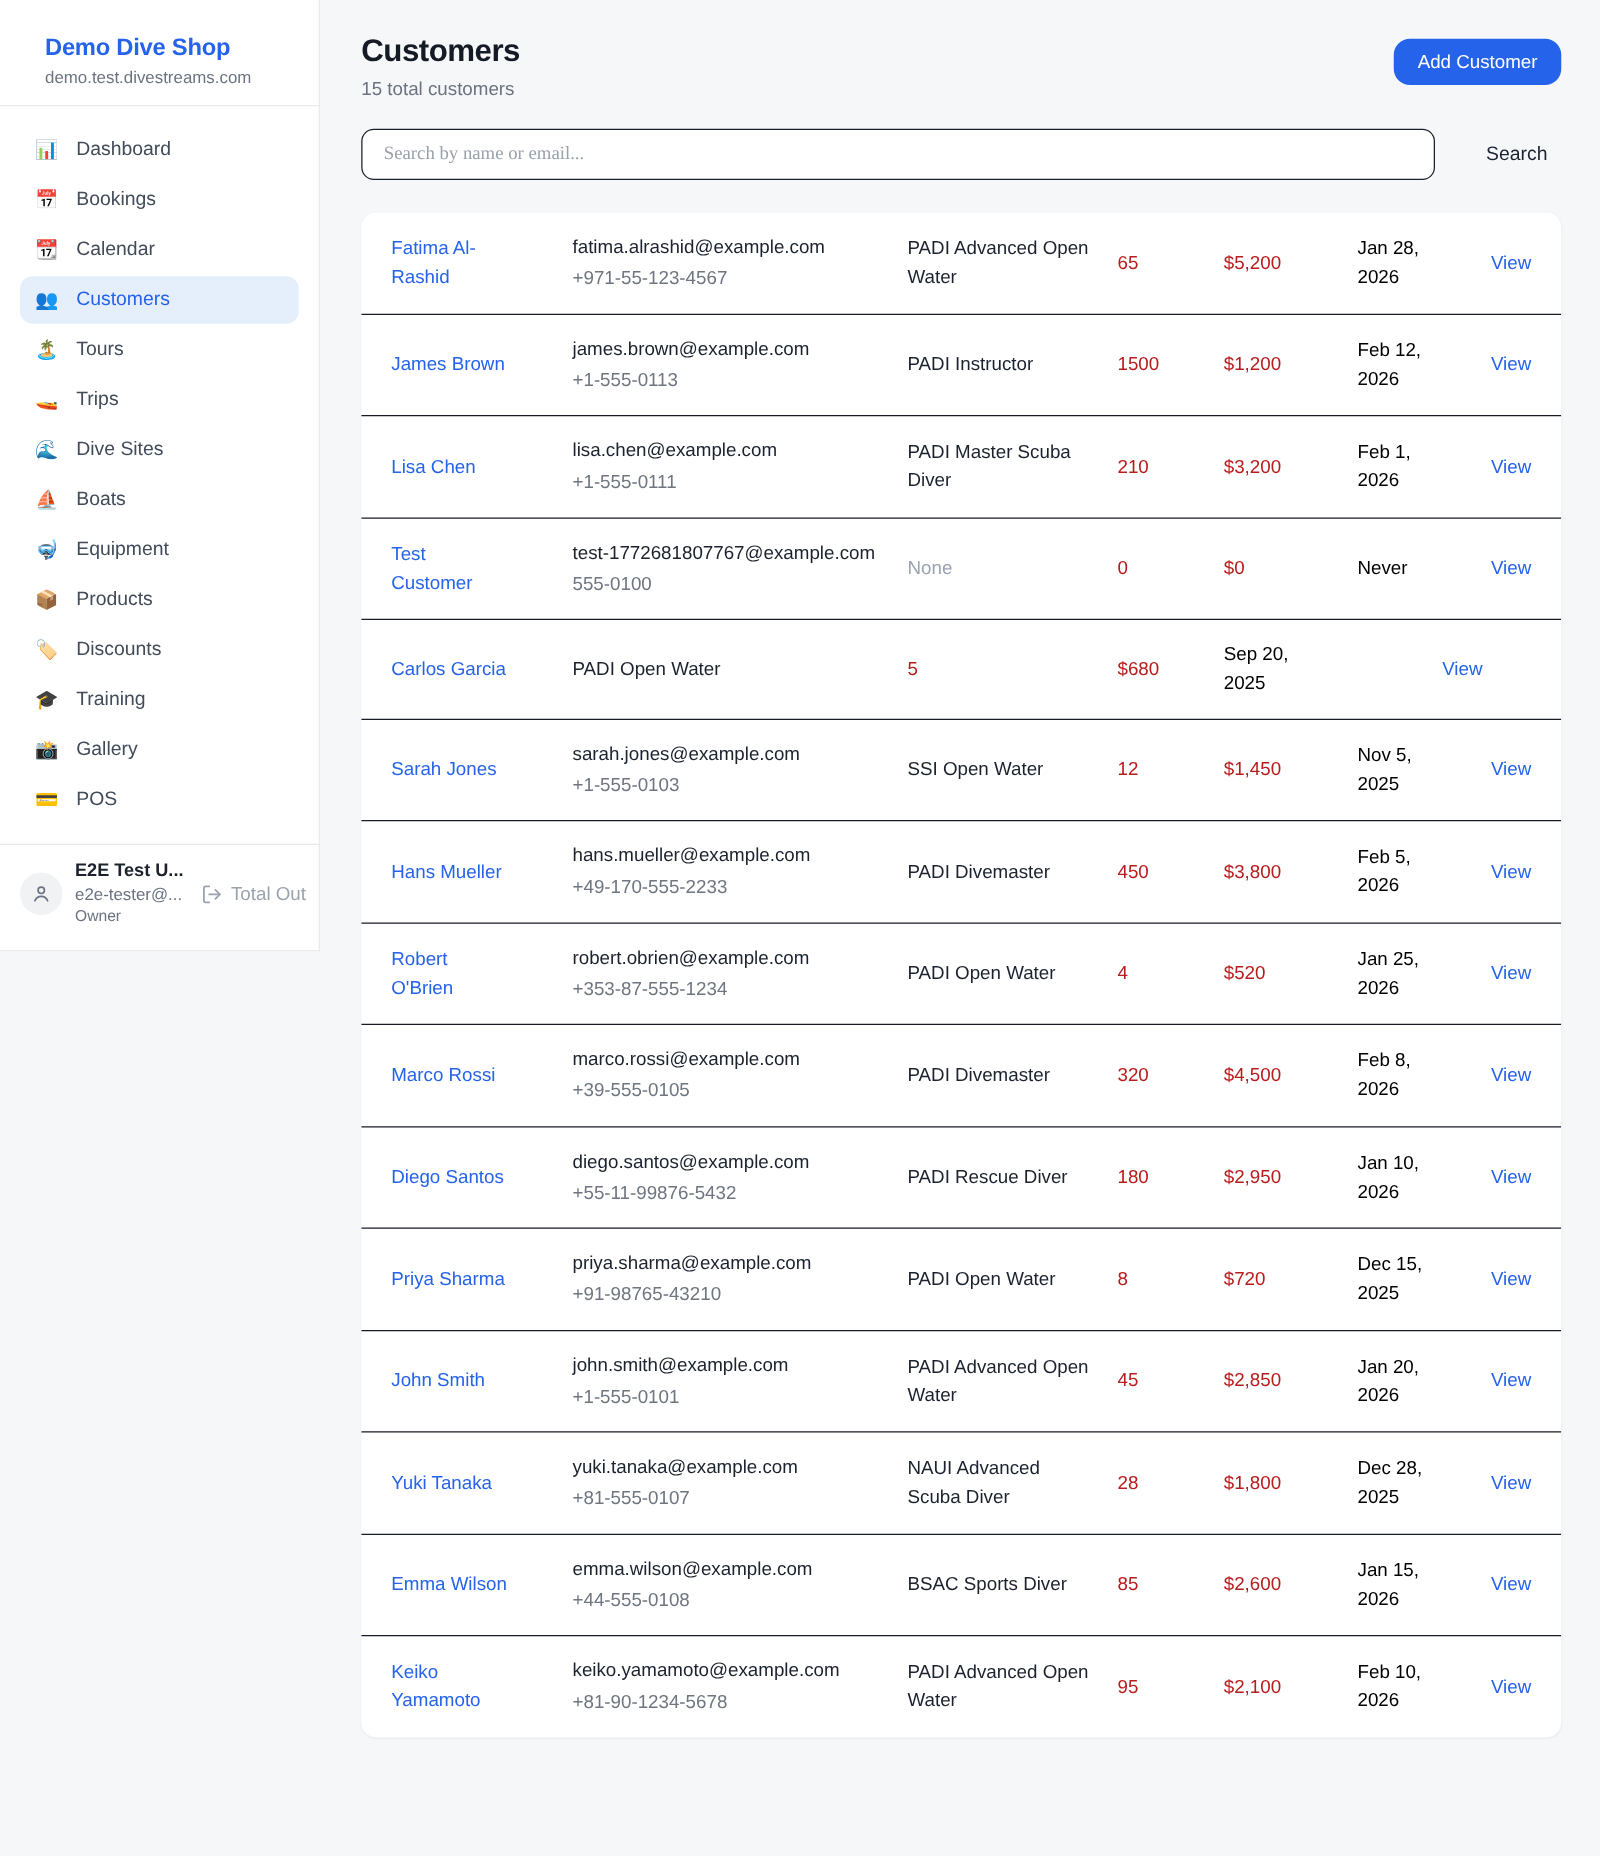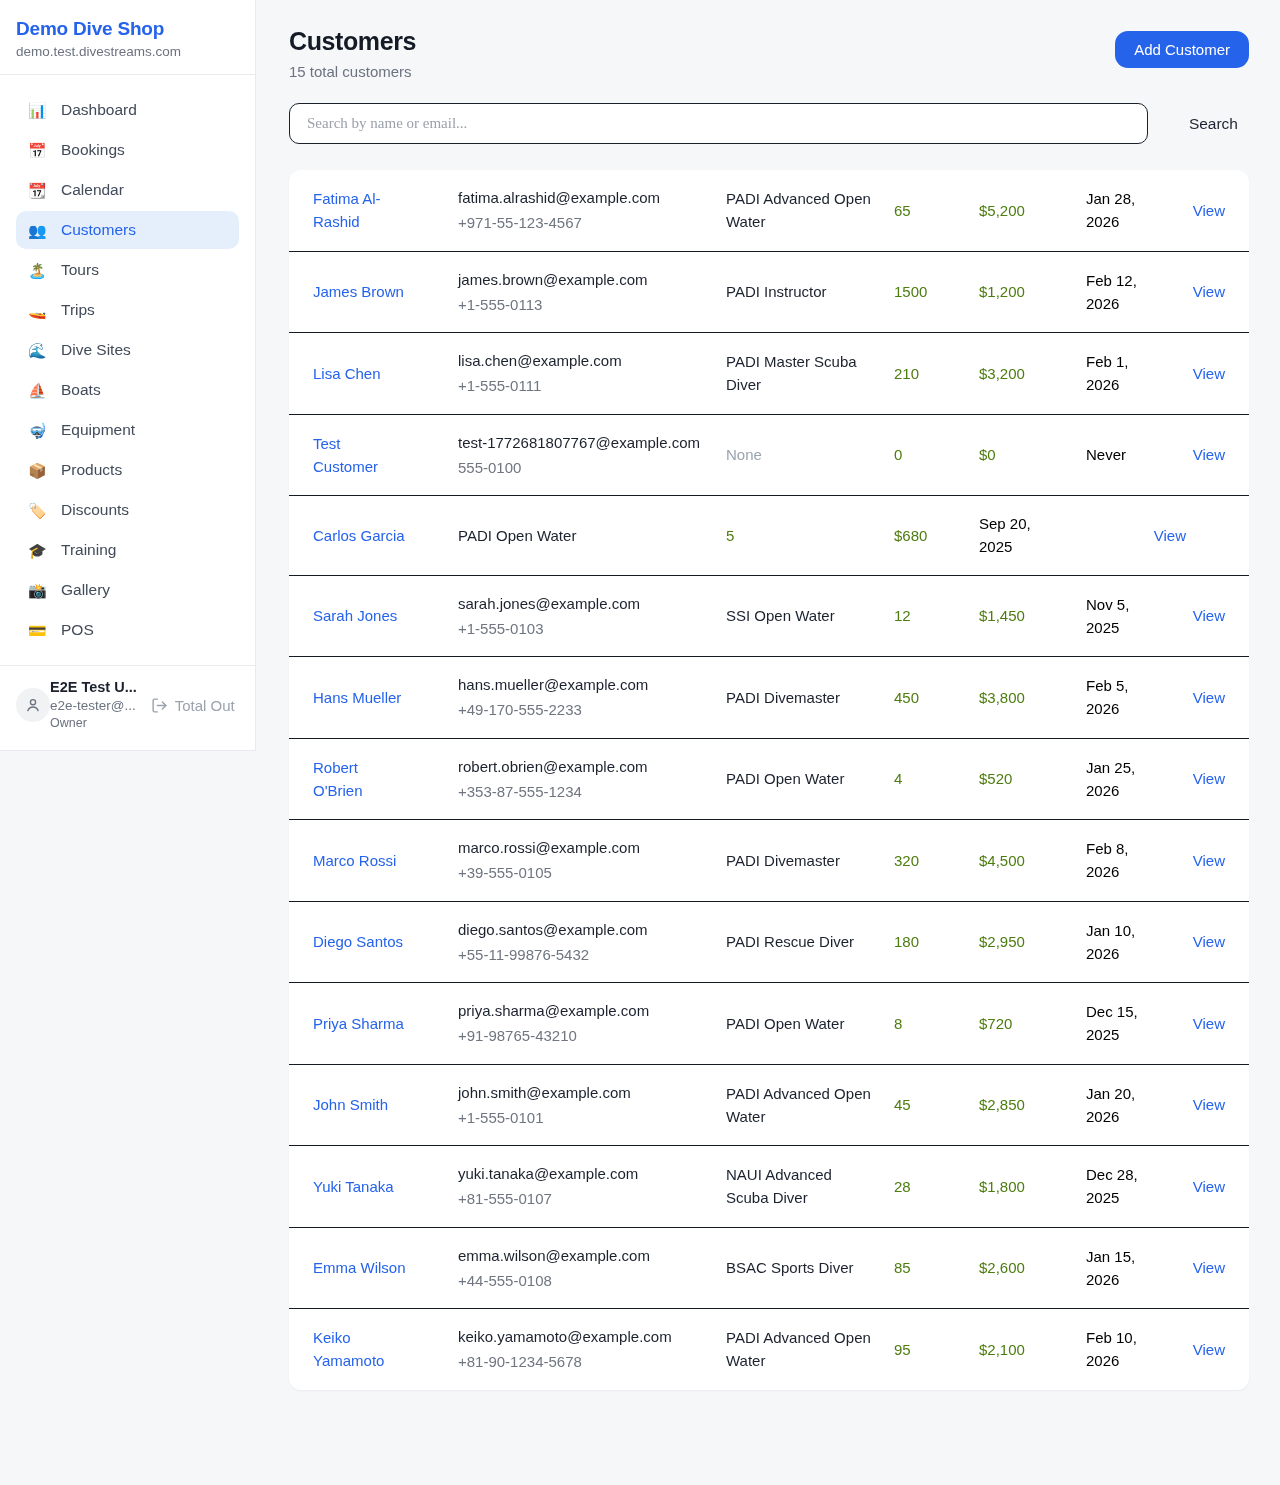--- a/index.html
+++ b/index.html
@@ -23,34 +23,34 @@
     font-family:"Liberation Sans", sans-serif;
     color:var(--text-dark);
     overflow-x:hidden;
   }
   
   .sidebar{
     position:absolute;left:0;top:0;width:256px;background:var(--side-bg);
     border-right:1px solid var(--border-light);
     border-bottom:1px solid var(--border-light);
   }
-  .side-head{padding:18px 16px 15px;border-bottom:1px solid var(--border-light);}
+  .side-head{padding:18px 36px 15px;border-bottom:1px solid var(--border-light);margin-top:10px;}
   .shop-name{font-size:19px;font-weight:800;color:var(--accent);letter-spacing:-.2px;}
   .shop-domain{font-size:13.5px;color:var(--text-gray);margin-top:4px;}
   .nav{padding:14px 16px 10px;}
   .nav-item{
     display:flex;align-items:center;gap:13px;
     padding:10px 12px;margin:2px 0;border-radius:10px;cursor:pointer;
     font-size:15.5px;color:var(--nav-text);
   }
   .nav-item.active{background:var(--nav-active-bg);color:var(--accent);font-weight:500;}
   .nav-icon{width:20px;font-size:15px;line-height:1;text-align:center;flex:0 0 20px;}
   .side-foot{
     border-top:1px solid var(--border-light);margin-top:4px;
-    padding:13px 16px 20px;display:flex;align-items:center;
+    padding:13px 16px 20px;display:flex;align-items:center;gap:10px;
   }
   .avatar{
     width:34px;height:34px;border-radius:50%;background:#f0f2f4;color:#6b7280;
     display:flex;align-items:center;justify-content:center;flex:0 0 34px;
   }
   .user-meta{min-width:0;}
   .user-name{font-size:14.5px;font-weight:700;color:#1b222e;white-space:nowrap;}
   .user-line2{display:flex;align-items:center;margin-top:2px;}
   .user-email{font-size:13.5px;color:var(--text-gray);white-space:nowrap;}
   .signout{
@@ -97,21 +97,21 @@
   .crow + .crow{border-top:1px solid var(--row-divider);}
   .cell{padding-right:16px;font-size:15px;line-height:1.55;}
   .name-link{
     display:inline-block;max-width:93px;color:var(--accent);font-weight:500;
     text-decoration:none;cursor:pointer;
   }
   .email{color:#1b222e;overflow-wrap:break-word;}
   .phone{color:#6f7680;margin-top:2px;}
   .cert{color:#1b222e;}
   .cert.none{color:var(--text-faint);}
-  .dives,.spent{color:#4d7c0f;}
+  .dives,.spent{color:#b91c1c;}
   .last-dive{display:inline-block;max-width:64px;color:#000000;}
   .cell-view{text-align:right;padding-right:0;}
   .view-link{color:var(--accent);font-weight:500;text-decoration:none;cursor:pointer;font-size:15px;}
   svg{display:block;}
 </style>
 </head>
 <body>
 
 <aside class="sidebar">
   <div class="side-head">

